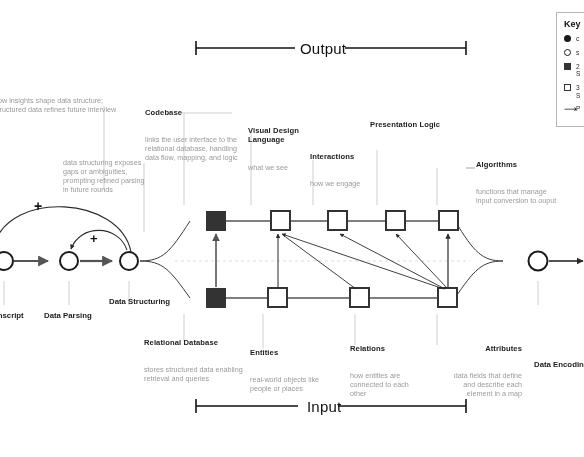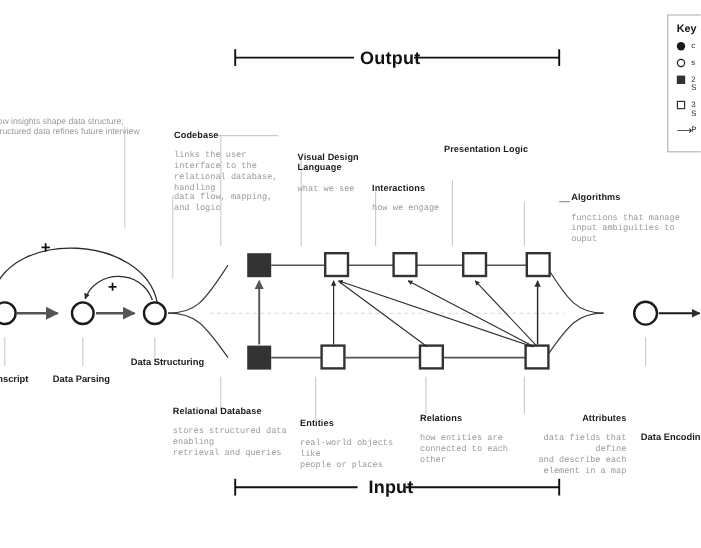--- a/index.html
+++ b/index.html
@@ -31,34 +31,33 @@
   .anno-title {
     font-size: 7.6px;
     font-weight: bold;
     color: #1c1c1c;
     letter-spacing: 0.1px;
     white-space: nowrap;
   }
   .anno-body {
     font-size: 7.2px;
     color: #9a9a9a;
-    margin-top: 9px;
-    font-family: Liberation Mono, monospace;
+    margin-top: 19px;
   }
   .node-label {
     position: absolute;
     font-size: 7.8px;
     font-weight: bold;
     color: #1c1c1c;
     white-space: nowrap;
   }
   .bracket-label {
     position: absolute;
     font-size: 15px;
-    font-weight: bold;
+    font-weight: normal;
     color: #111111;
     letter-spacing: 0.2px;
   }
   .loop-note {
     position: absolute;
     font-size: 7.2px;
     color: #9a9a9a;
     line-height: 1.25;
   }
   
@@ -248,20 +247,26 @@
   </svg>
 
   <div class="bracket-label" style="left:300px; top:40px;">Output</div>
   <div class="bracket-label" style="left:307px; top:398px;">Input</div>
 
   <div class="loop-note" style="left:-6px; top:96px; width:180px;">
     <div>how insights shape data structure;</div>
     <div>structured data refines future interview</div>
   </div>
 
+  <div class="loop-note" style="left:63px; top:158px; width:110px;">
+    <div>data structuring exposes</div>
+    <div>gaps or ambiguities,</div>
+    <div>prompting refined parsing</div>
+    <div>in future rounds</div>
+  </div>
 
   <div style="position:absolute; left:34px; top:198px; font-size:14px; font-weight:bold; color:#111;">+</div>
   <div style="position:absolute; left:90px; top:231px; font-size:13px; font-weight:bold; color:#111;">+</div>
 
   <div class="node-label" style="left:-14px; top:311px;">Transcript</div>
   <div class="node-label" style="left:44px; top:311px;">Data Parsing</div>
   <div class="node-label" style="left:109px; top:297px;">Data Structuring</div>
   <div class="node-label" style="left:534px; top:316px;margin-top:44px;">Data Encoding</div>
 
   <div class="anno" style="left:145px; top:108px; width:95px;">
@@ -287,21 +292,21 @@
   </div>
 
   <div class="anno" style="left:370px; top:120px; width:86px;">
     <div class="anno-title">Presentation Logic</div>
   </div>
 
   <div class="anno" style="left:476px; top:160px; width:100px;">
     <div class="anno-title">Algorithms</div>
     <div class="anno-body">
       <div>functions that manage</div>
-      <div>input ambiguities to ouput</div>
+      <div>input conversion to ouput</div>
     </div>
   </div>
 
   <div class="anno" style="left:144px; top:338px; width:112px;">
     <div class="anno-title">Relational Database</div>
     <div class="anno-body">
       <div>stores structured data enabling</div>
       <div>retrieval and queries</div>
     </div>
   </div>

